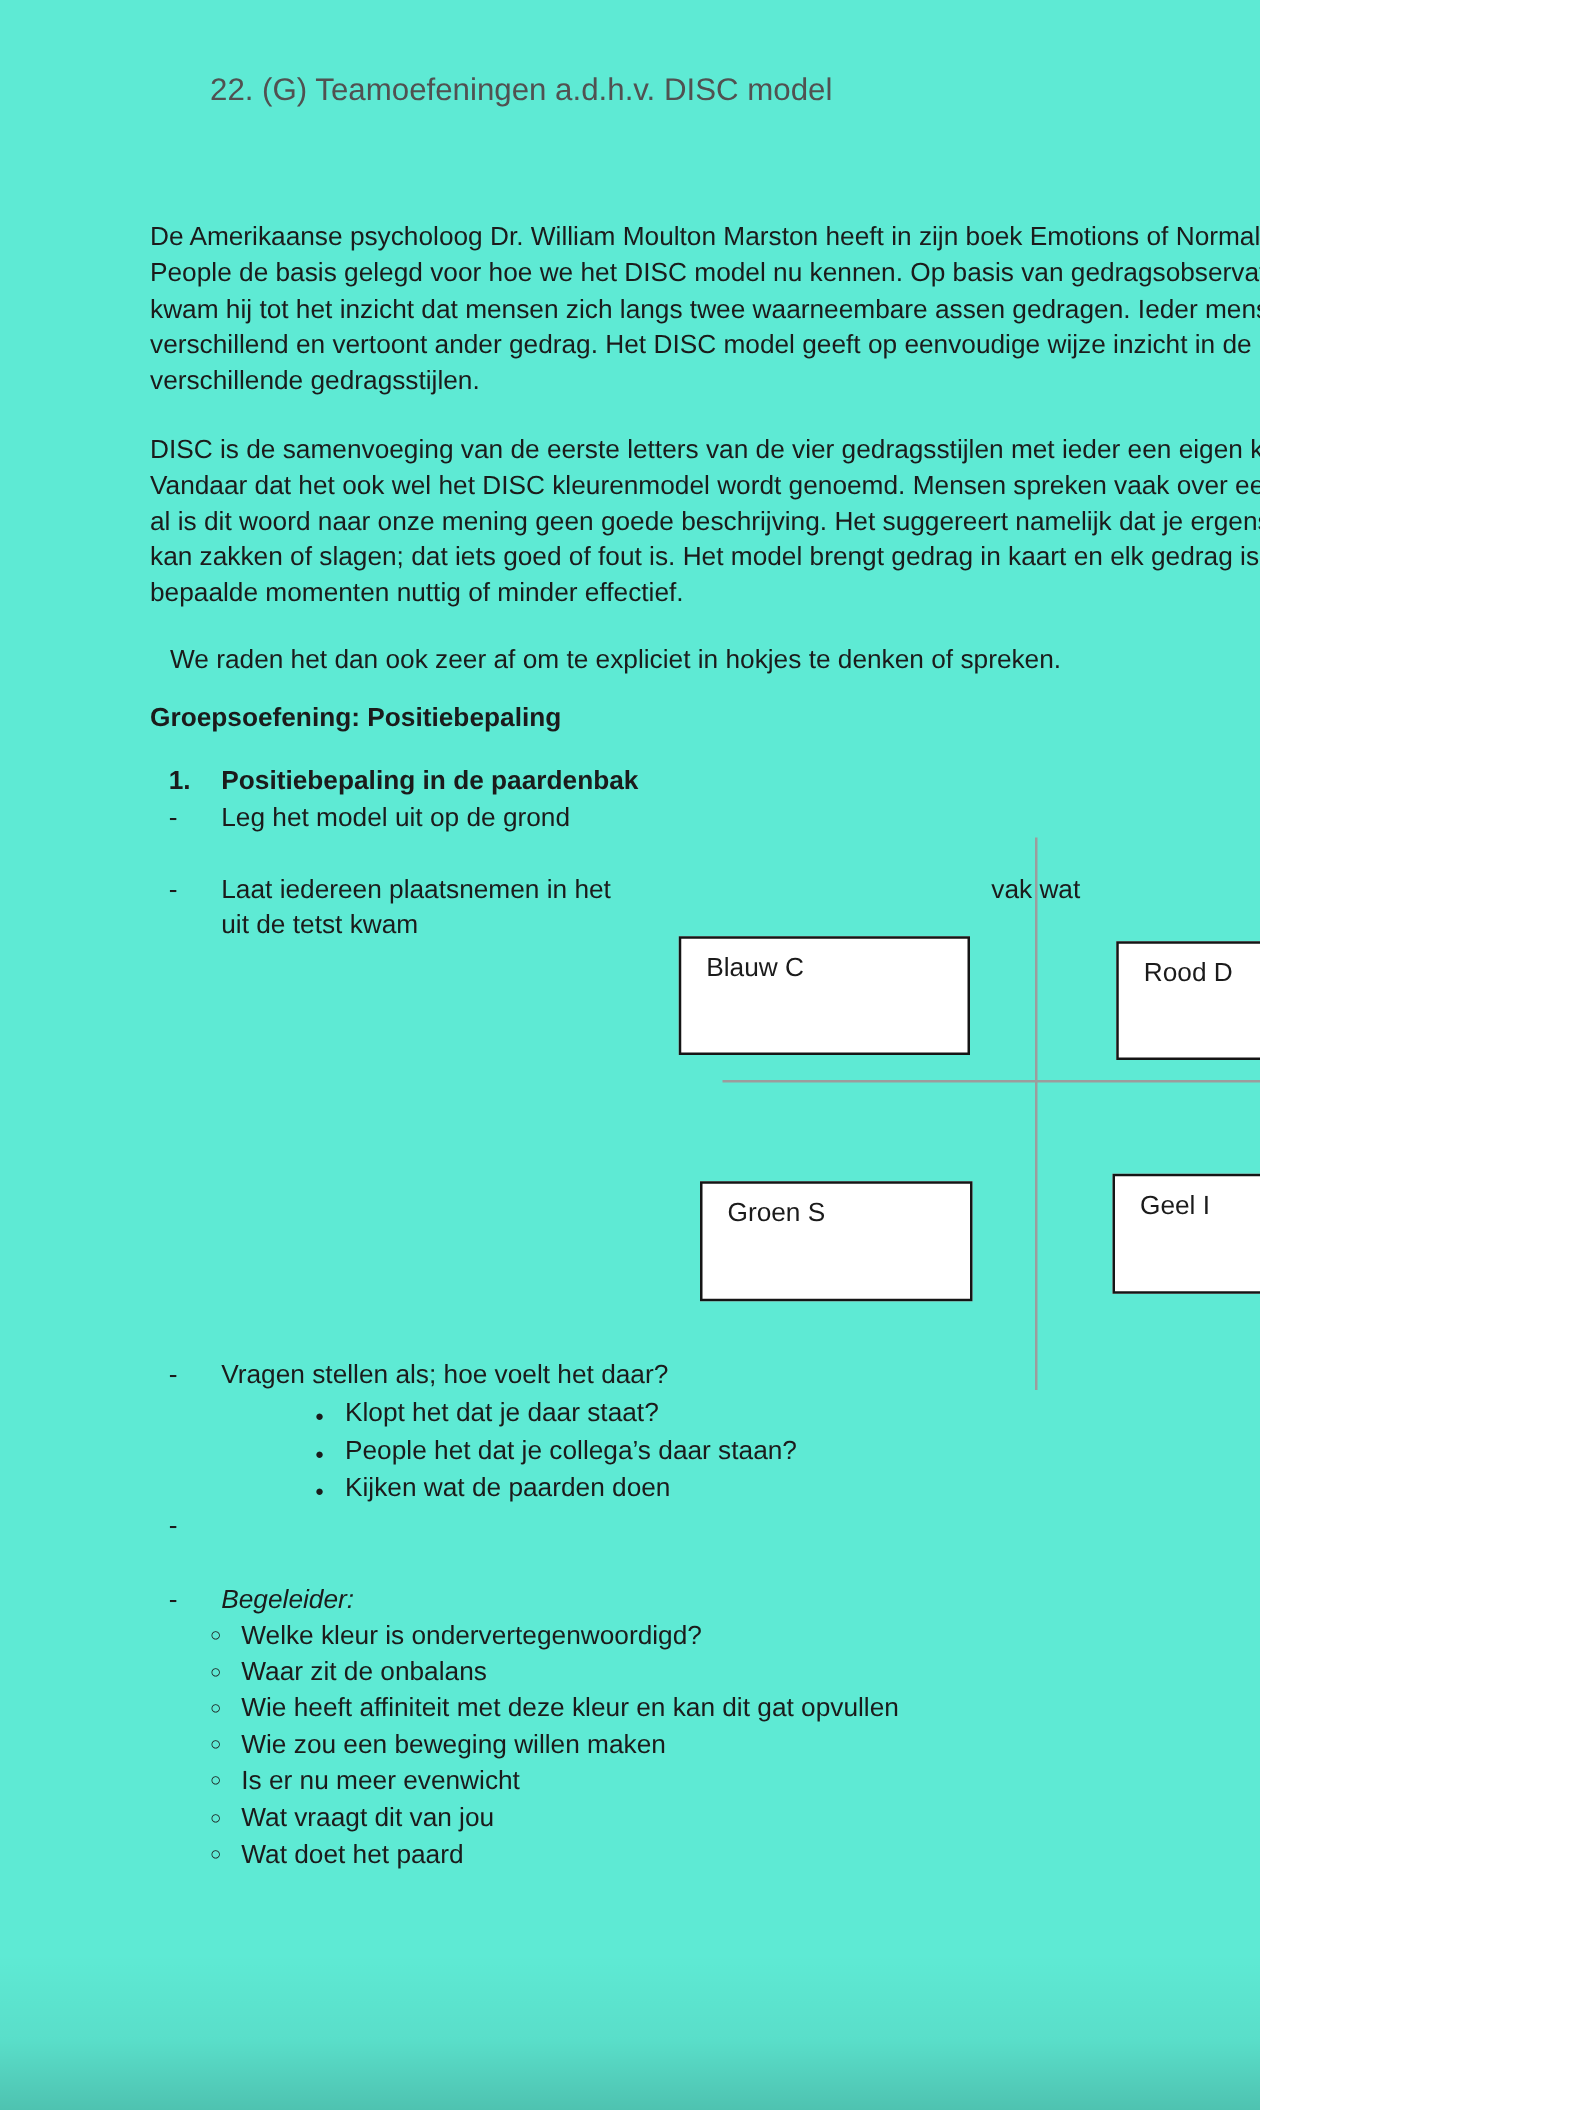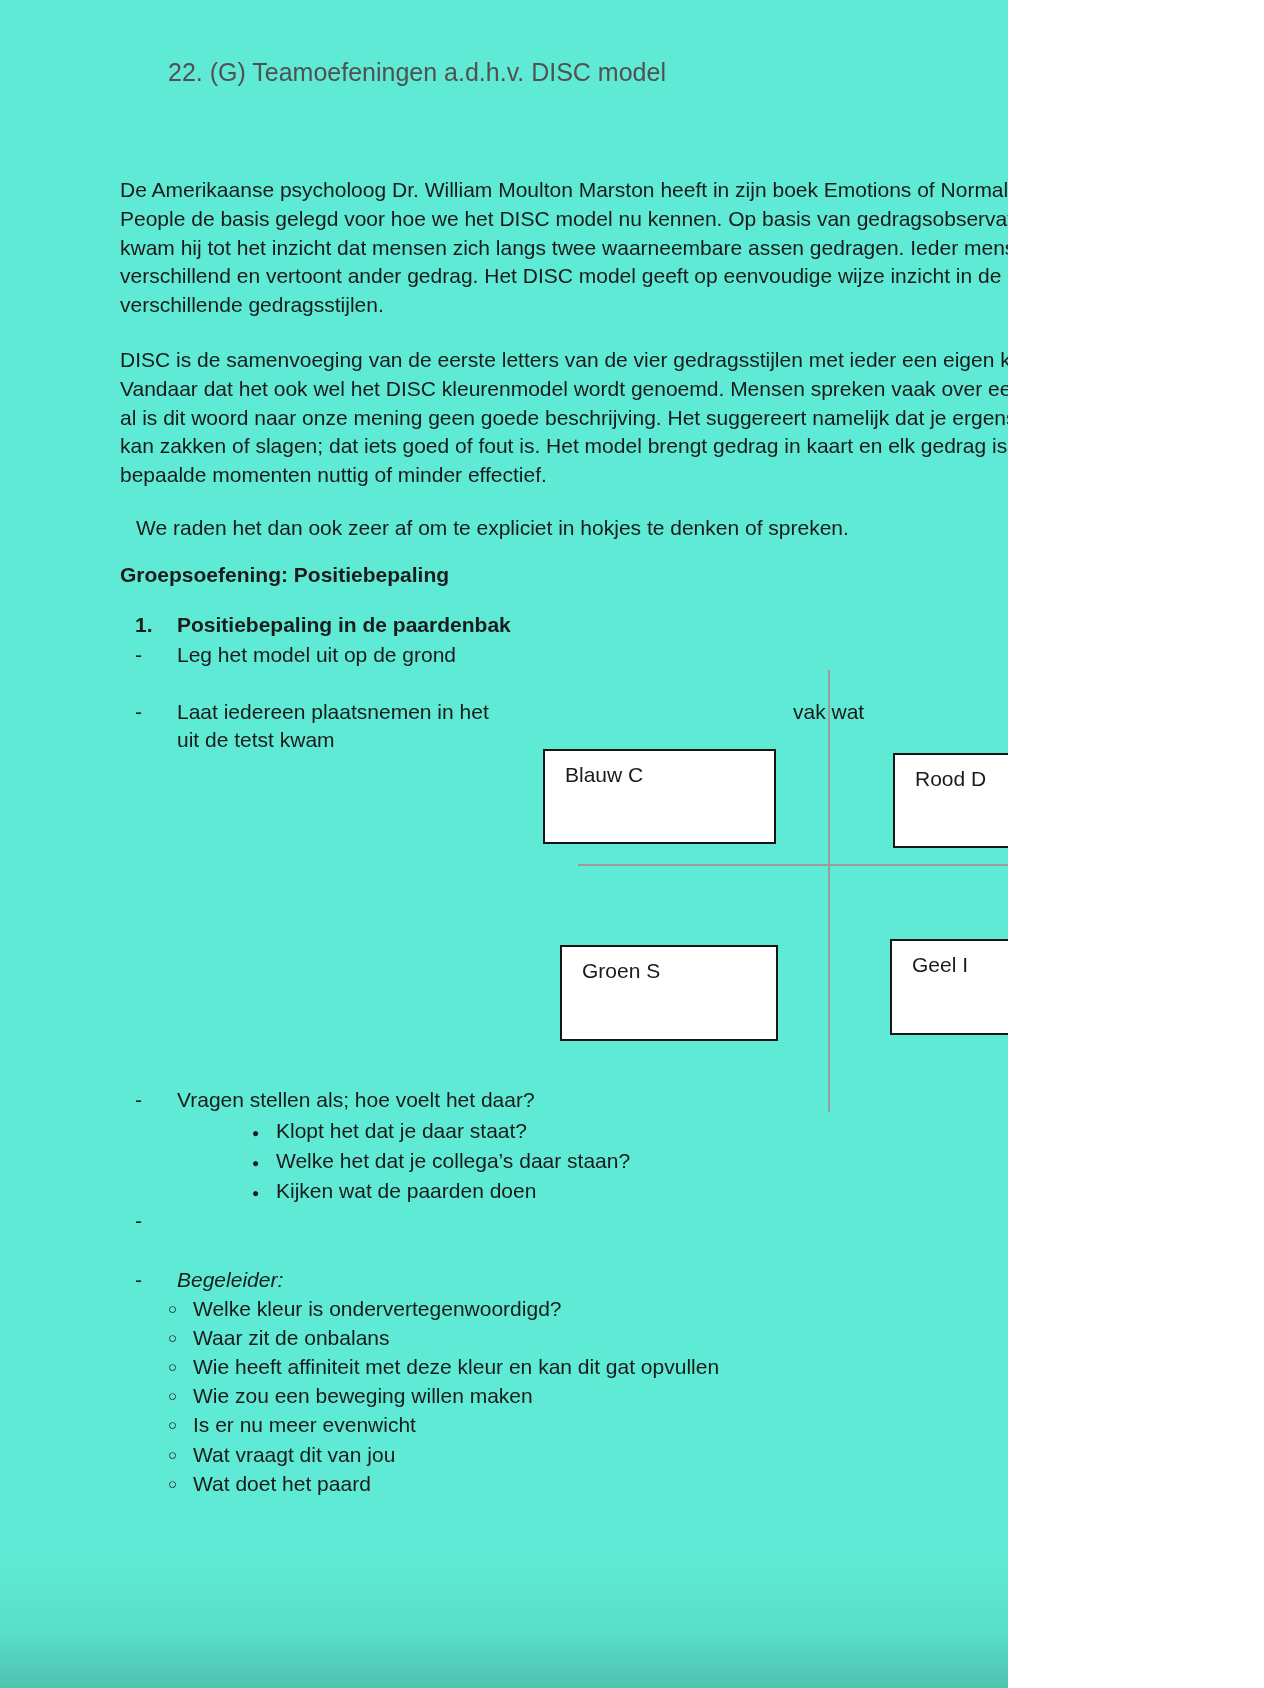--- a/index.html
+++ b/index.html
@@ -120,21 +120,21 @@
     <span class="mk">-</span>
     <span class="txt">Vragen stellen als; hoe voelt het daar?</span>
   </div>
 
   <div class="abs item" style="top:1119px;">
     <span class="mk-dot">●</span>
     <span class="txt-dot">Klopt het dat je daar staat?</span>
   </div>
   <div class="abs item" style="top:1149px;">
     <span class="mk-dot">●</span>
-    <span class="txt-dot">Welke het dat je collega’s daar staan?</span>
+    <span class="txt-dot">People het dat je collega’s daar staan?</span>
   </div>
   <div class="abs item" style="top:1179px;">
     <span class="mk-dot">●</span>
     <span class="txt-dot">Kijken wat de paarden doen</span>
   </div>
 
   <div class="abs item" style="top:1209px;">
     <span class="mk">-</span>
   </div>
 

